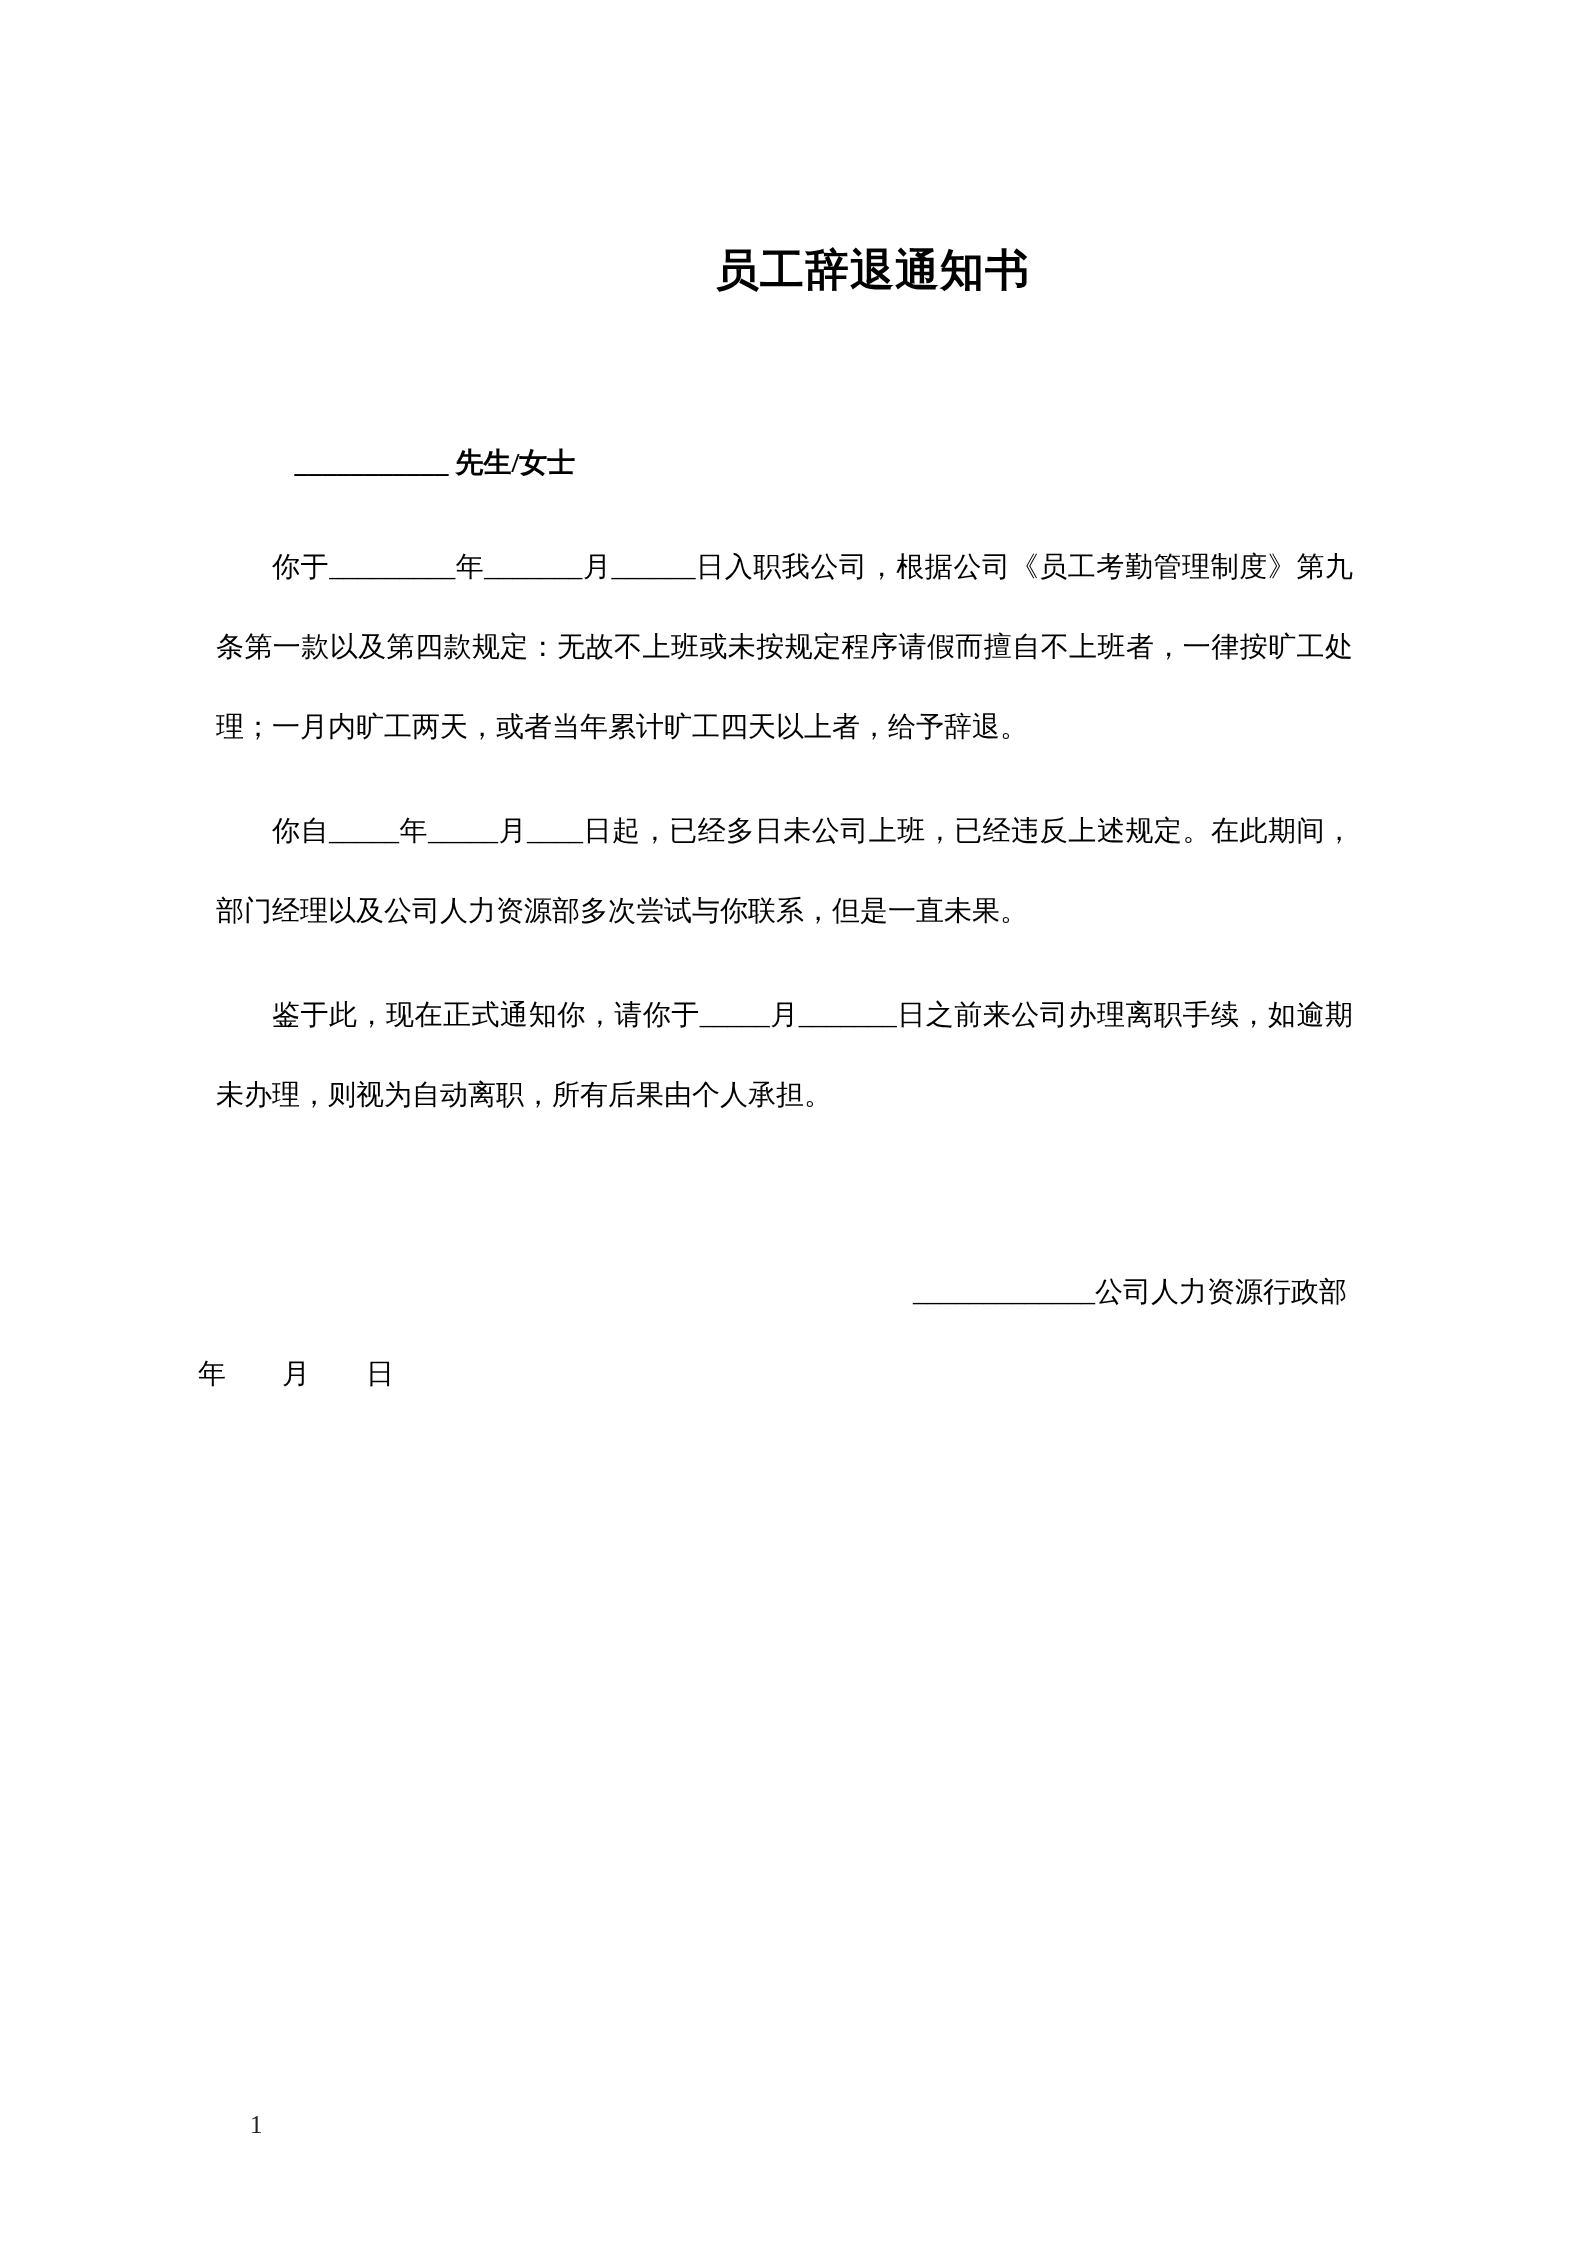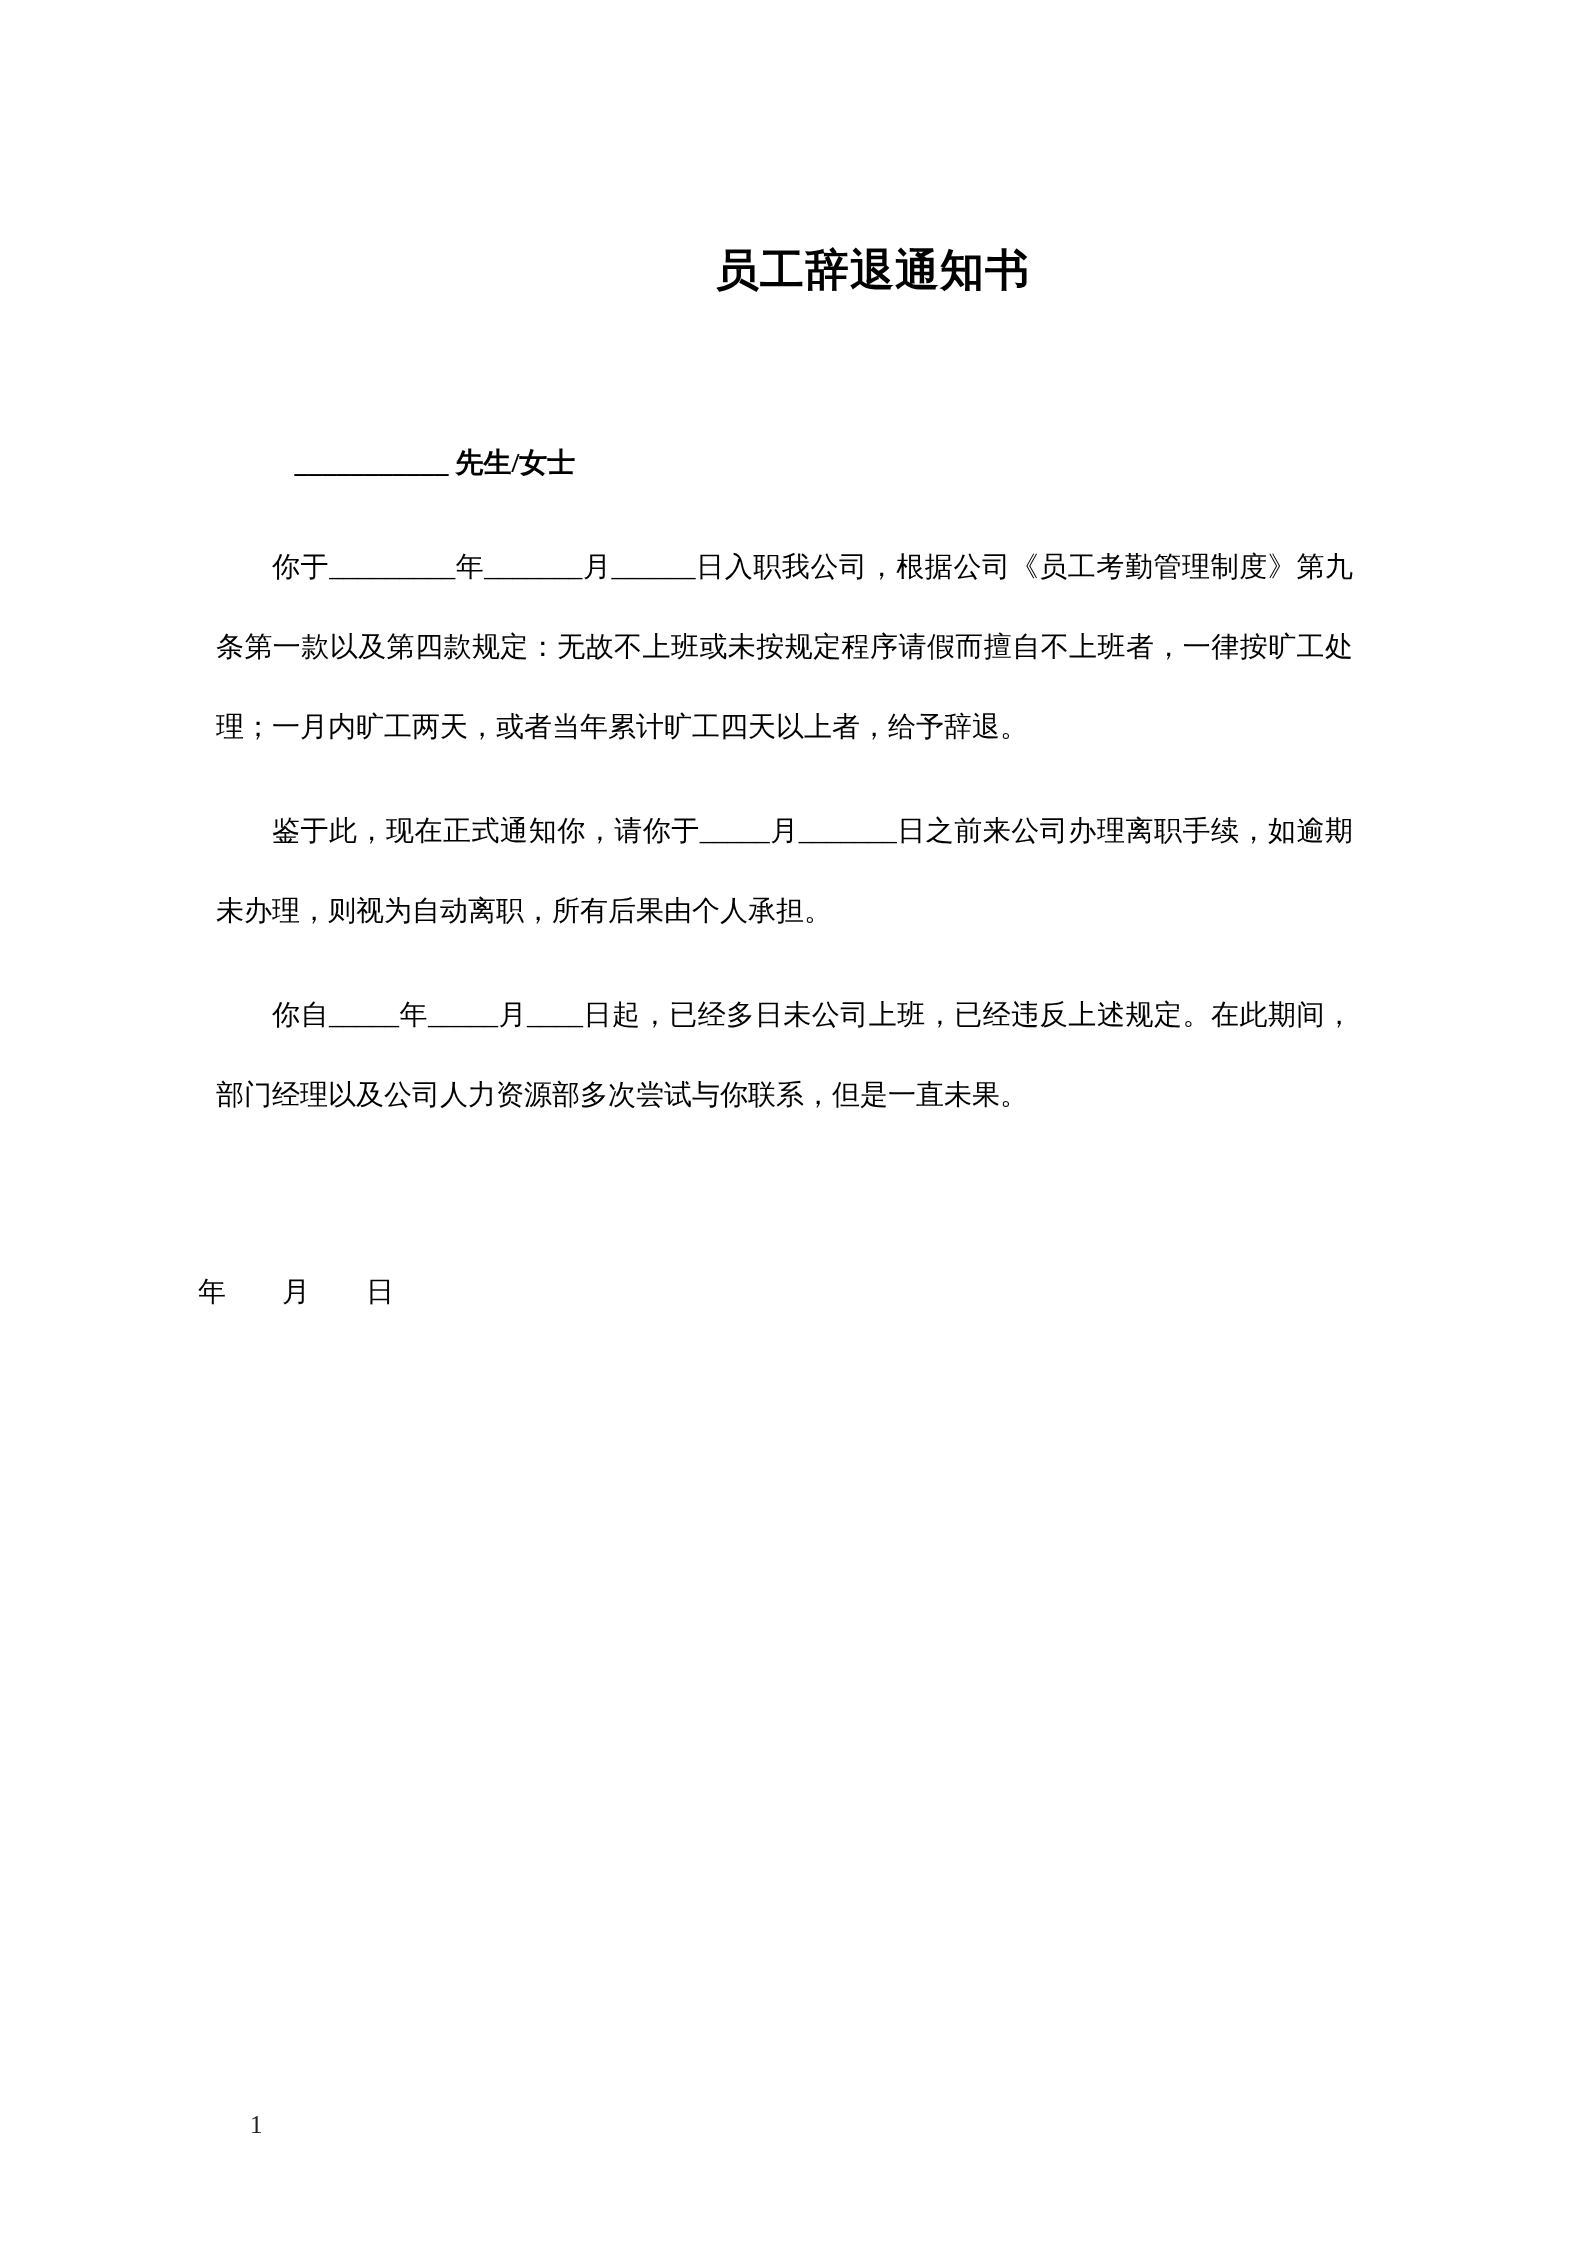--- a/index.html
+++ b/index.html
@@ -72,23 +72,24 @@
 
 <div class="page">
 
   <h1 class="doc-title">
     <span>员工辞退通知书</span>
   </h1>
 
   <div class="doc-body">
     <p class="salutation">___________ 先生/女士</p>
     <p class="para">你于_________年_______月______日入职我公司，根据公司《员工考勤管理制度》第九条第一款以及第四款规定：无故不上班或未按规定程序请假而擅自不上班者，一律按旷工处理；一月内旷工两天，或者当年累计旷工四天以上者，给予辞退。</p>
+    <p class="para">你自_____年_____月____日起，已经多日未公司上班，已经违反上述规定。在此期间，部门经理以及公司人力资源部多次尝试与你联系，但是一直未果。</p>
     <p class="para">鉴于此，现在正式通知你，请你于_____月_______日之前来公司办理离职手续，如逾期未办理，则视为自动离职，所有后果由个人承担。</p>
-    <p class="para">你自_____年_____月____日起，已经多日未公司上班，已经违反上述规定。在此期间，部门经理以及公司人力资源部多次尝试与你联系，但是一直未果。</p>
   </div>
 
   <div class="signature-block">
+    <p class="sig-dept">_____________公司人力资源行政部</p>
     <p class="sig-date">年　　月　　日</p>
   </div>
 
   <div class="page-number">1</div>
 
 </div>
 
 </body></html>

